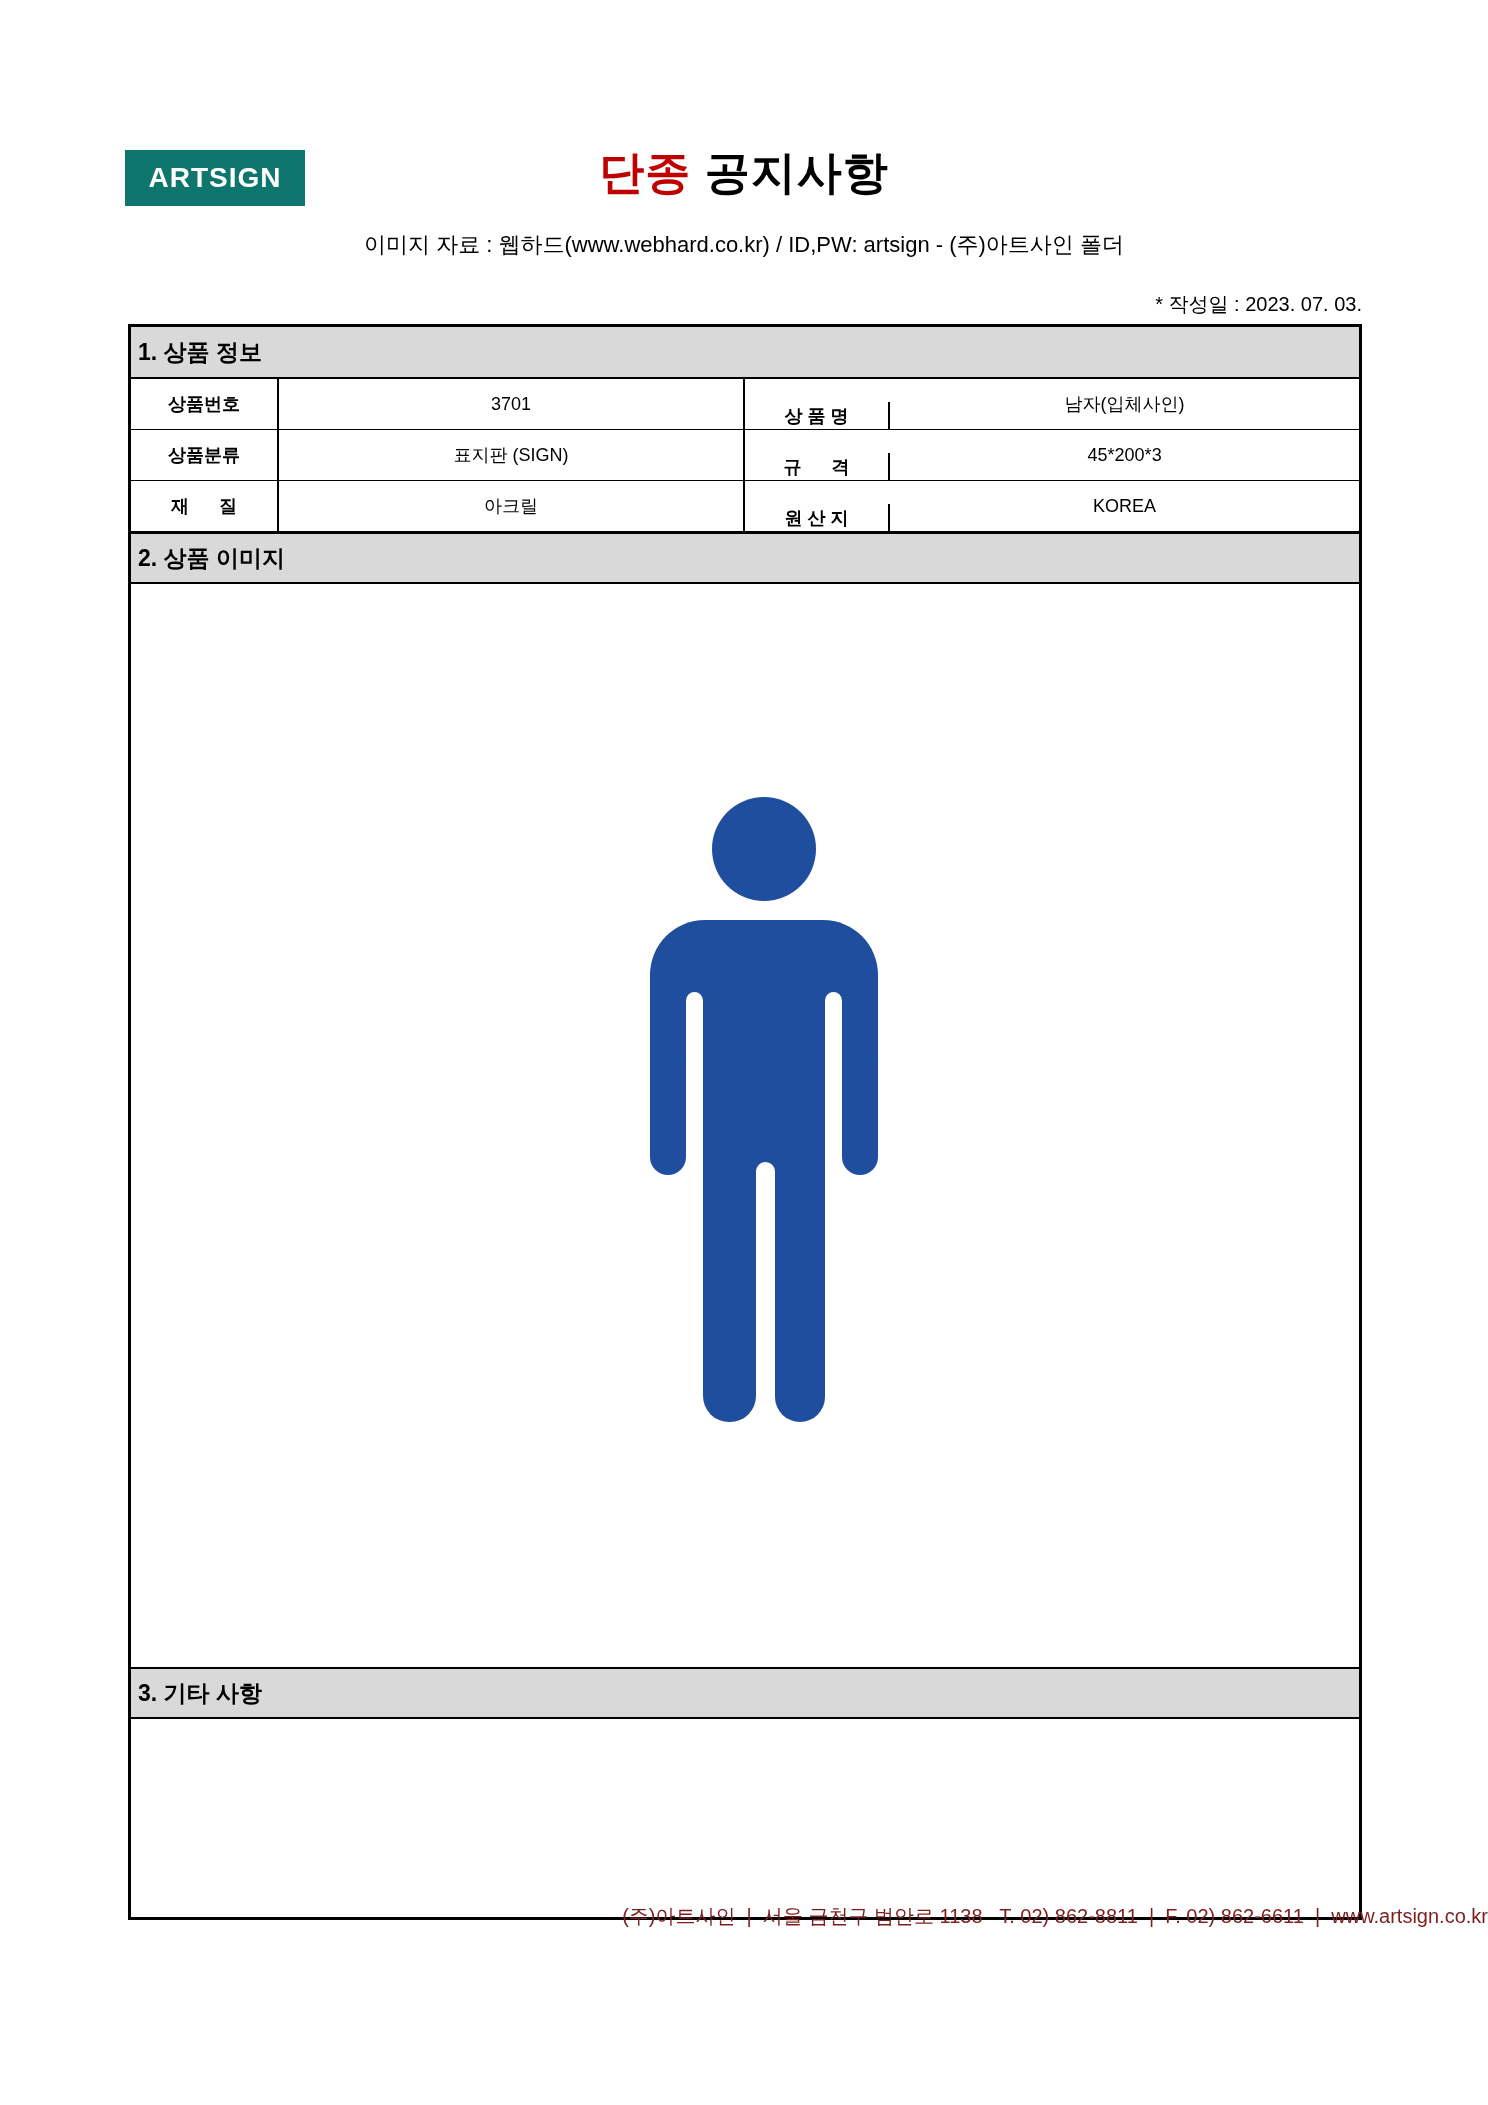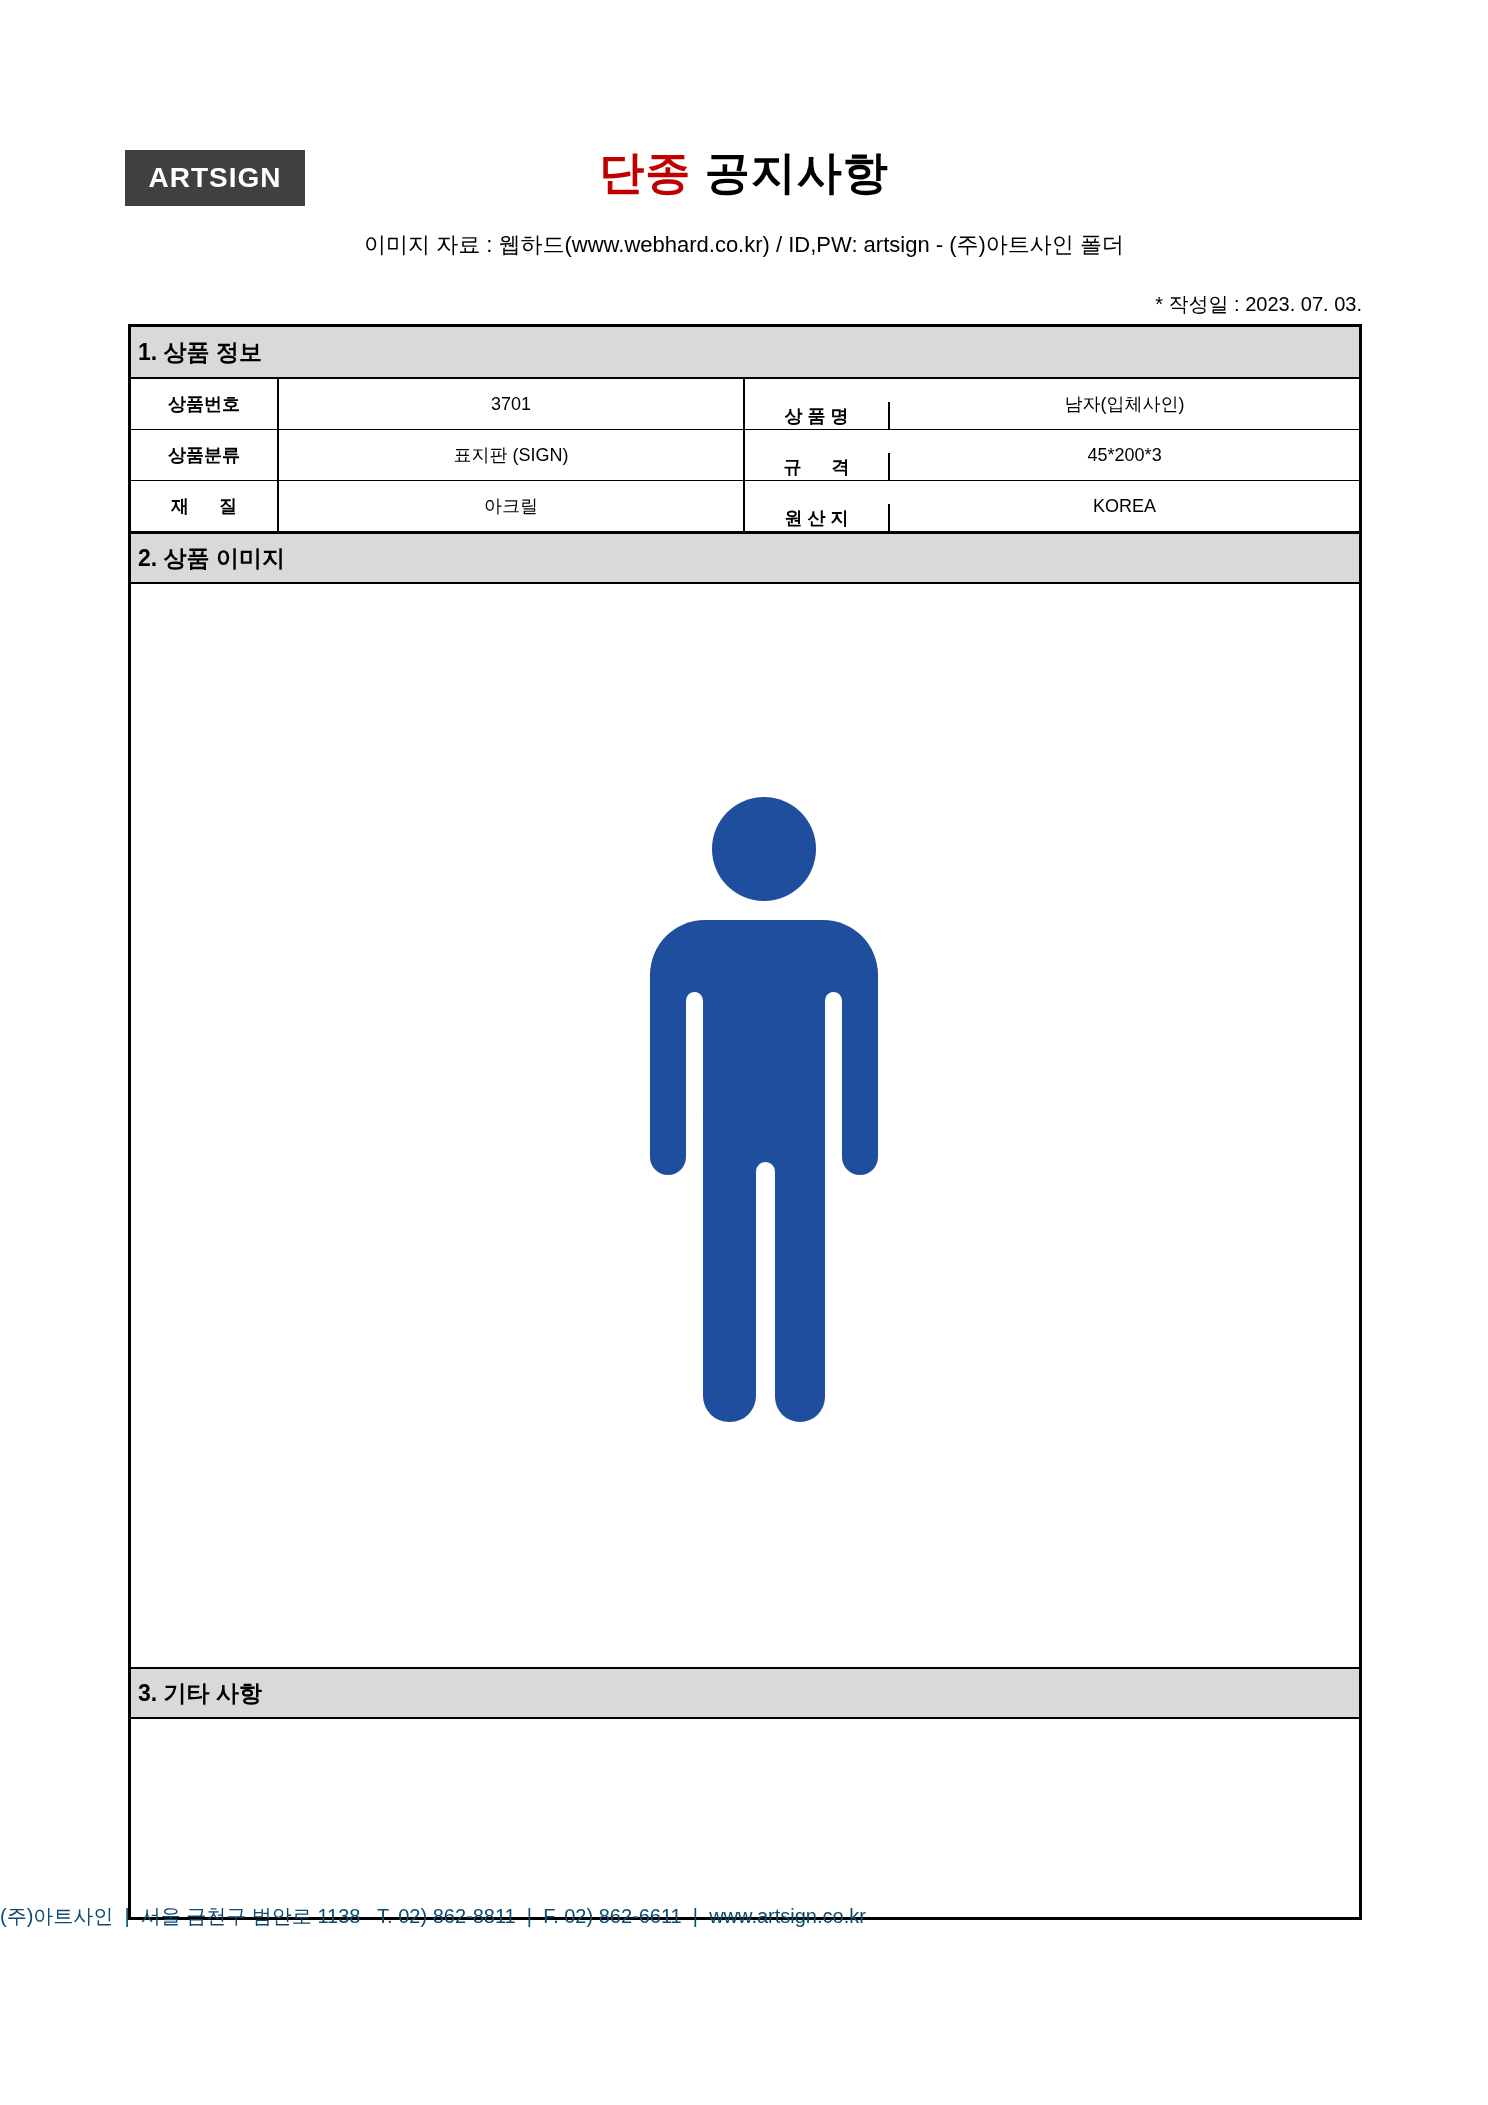--- a/index.html
+++ b/index.html
@@ -6,21 +6,21 @@
   body{
     width:1488px;height:2105px;position:relative;
     font-family:"Liberation Sans","DejaVu Sans",sans-serif;
     color:#000;
   }
   .page{position:absolute;inset:0;background:#fff;}
 
   
   .logo{
     position:absolute;left:125px;top:150px;width:180px;height:56px;
-    background:#404040;display:flex;align-items:center;justify-content:center;
+    background:#0f766e;display:flex;align-items:center;justify-content:center;
   }
   .logo span{
     color:#fff;font-weight:bold;font-size:28px;letter-spacing:1px;
   }
   .title{
     position:absolute;left:0;top:143px;width:100%;
     text-align:center;font-size:45px;font-weight:bold;letter-spacing:1px;
   }
   .title .t-red{color:#C00000;}
   .title .t-black{color:#000000;}
@@ -68,21 +68,21 @@
   }
   .man-svg .blue{fill:#1F4E9E;}
   .man-svg .cut{fill:#ffffff;}
 
   .etc-area{
     height:198px;background:#fff;
   }
 
   .footer{
     position:absolute;left:0;top:1903px;width:100%;
-    text-align:left;font-size:20px;white-space:pre;color:#0c4a6e;
+    text-align:right;font-size:20px;white-space:pre;color:#7f1d1d;
   }
 </style>
 </head>
 <body>
 
 <div class="page">
 
   <div class="logo">
     <span>ARTSIGN</span>
   </div>

